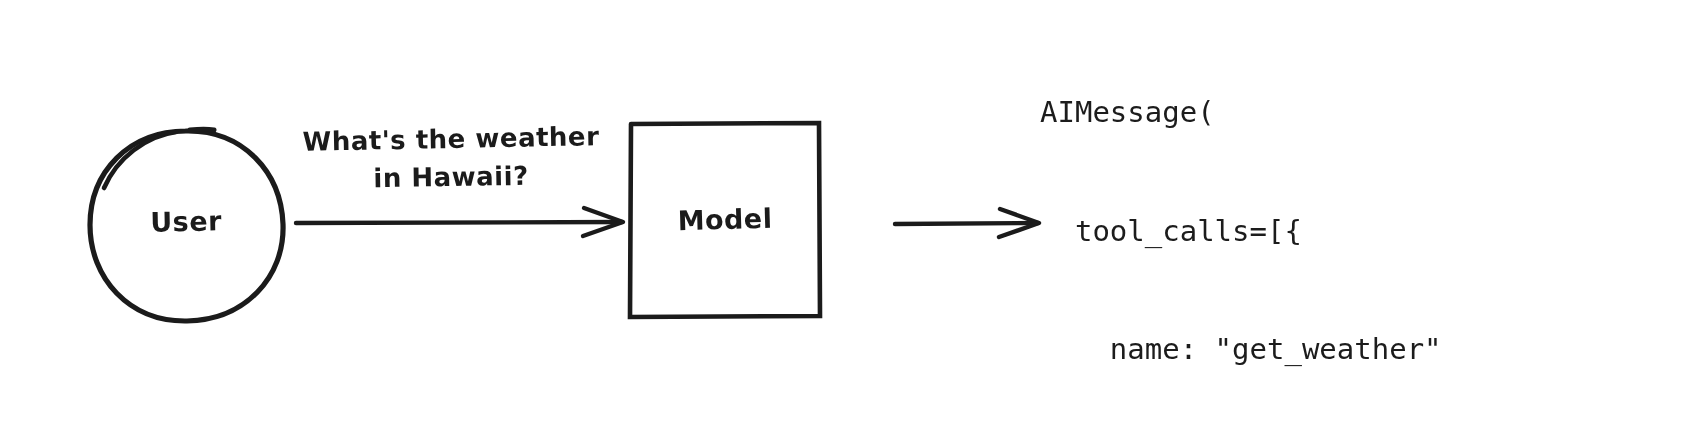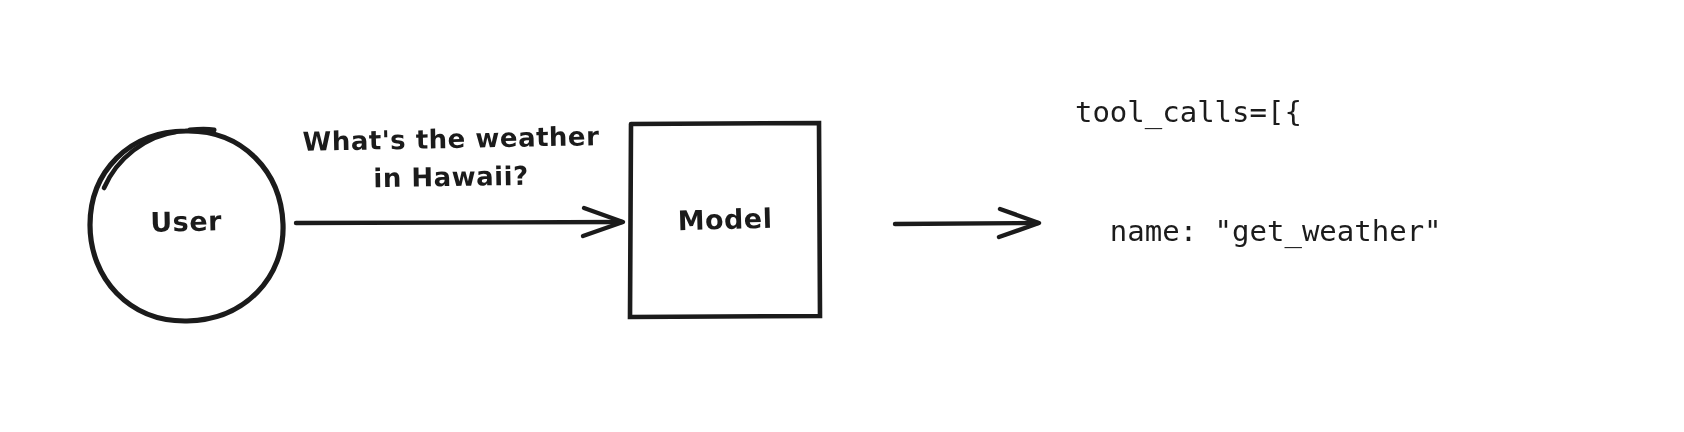--- a/index.html
+++ b/index.html
@@ -112,20 +112,21 @@
 <div class="hand" id="user-label">User</div>
 
 <div class="hand" id="model-label">Model</div>
 
 <div class="hand" id="edge-label">
   <span class="l1">What's the weather</span>
   <span class="l2">in Hawaii?</span>
 </div>
 
 <div id="code-block">
+  <span class="codeline">AIMessage(</span>
   <span class="codeline">  tool_calls=[{</span>
   <span class="codeline">    name: "get_weather"</span>
   
   
   
   
   
   
   
 </div>

